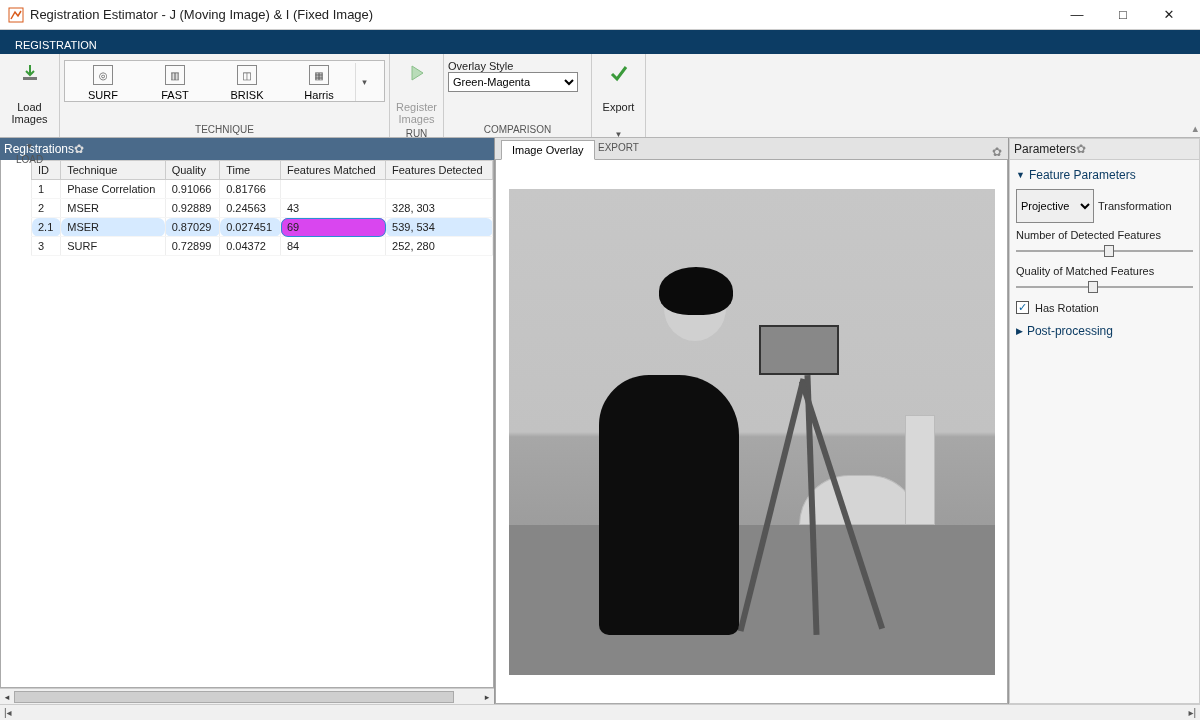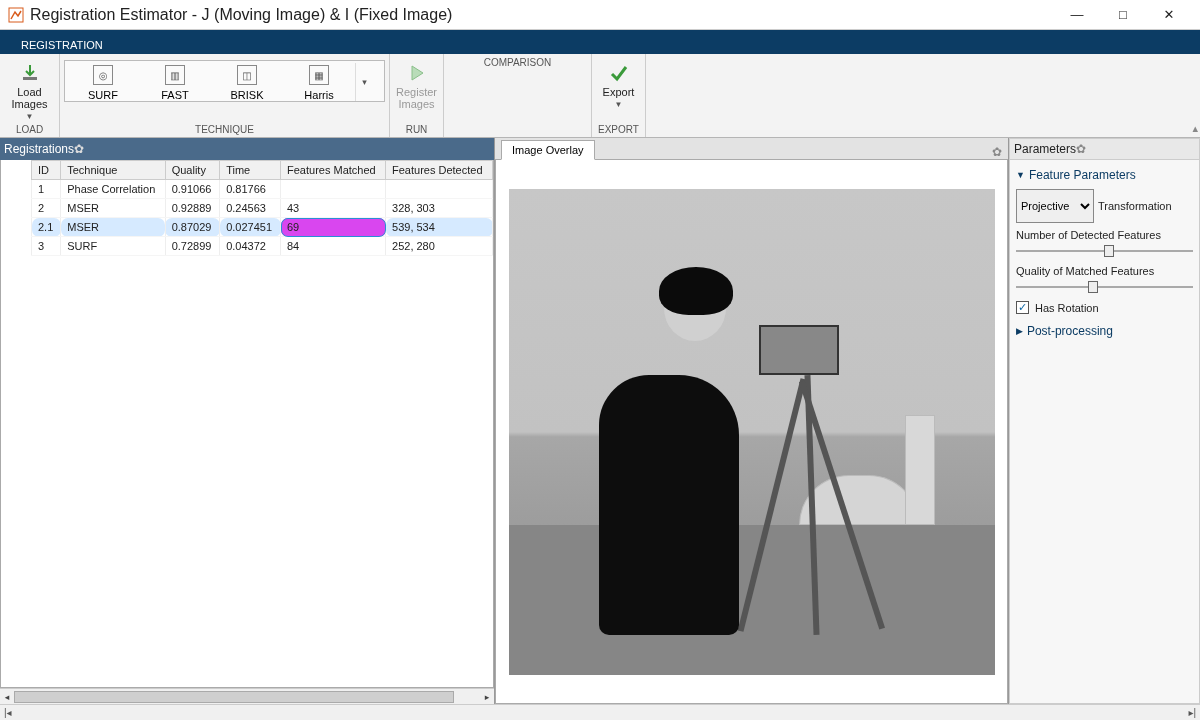--- a/index.html
+++ b/index.html
@@ -1,34 +1,34 @@
 <!DOCTYPE html>
 <html><head>
 <meta charset="utf-8">
 <style>
 * { box-sizing: border-box; margin: 0; padding: 0; font-family: "Segoe UI", Arial, sans-serif; }
 body { width: 1200px; height: 720px; background: #f0f0f0; overflow: hidden; position: relative; }
 
 
 .titlebar { height: 30px; background: #fff; display: flex; align-items: center; padding: 0 8px; border-bottom: 1px solid #ccc; }
 .titlebar .app-icon { width: 16px; height: 16px; margin-right: 6px; }
-.titlebar .title { font-size: 16px; color: #222; flex: 1; }
+.titlebar .title { font-size: 13px; color: #222; flex: 1; }
 .titlebar .winbtns { display: flex; gap: 0; }
 .titlebar .winbtn { width: 46px; height: 30px; display: flex; align-items: center; justify-content: center; font-size: 13px; color:#222; }
 
 
-.tabstrip { height: 24px; background: #0c3c64; display: flex; align-items: flex-end; padding-left: 6px; }
+.tabstrip { height: 24px; background: #0c3c64; display: flex; align-items: flex-end; }
 .tabstrip .tab { background: #0c3c64; color: #fff; font-size: 11px; padding: 4px 14px 3px; border: 1px solid #0c3c64; border-bottom: none; }
 
 
 .ribbon { height: 84px; background: #f3f3f3; border-bottom: 1px solid #b5b5b5; display: flex; position:relative; }
 .ribbon-group { border-right: 1px solid #ccc; display: flex; flex-direction: column; align-items: stretch; padding: 2px 4px 0; }
 .ribbon-group .buttons { flex: 1; display: flex; align-items: flex-start; gap: 0; padding-top:4px;}
 .ribbon-group .grp-label { font-size: 10px; color: #555; text-align: center; padding: 1px 0 2px; }
-.bigbtn { width: 60px; display: flex; flex-direction: column; align-items: center; gap: 2px; font-size: 11px; color: #222; text-align:center; padding:2px 2px; }
+.bigbtn { width: 60px; display: flex; flex-direction: column; align-items: center; gap: 17px; font-size: 11px; color: #222; text-align:center; padding:2px 2px; }
 .bigbtn .bicon { width: 22px; height: 22px; display:flex; align-items:center; justify-content:center; }
 .bigbtn.disabled { color:#999; }
 .techbtn { width: 72px; display: flex; flex-direction: column; align-items: center; gap: 4px; font-size: 11px; padding-top:2px;}
 .techbtn .ticon { width:20px; height:20px; border:1px solid #888; display:flex; align-items:center; justify-content:center; font-size:10px; color:#555;}
 .techpanel { border:1px solid #bbb; background:#fafafa; padding:2px 2px 0; display:flex; flex-direction:column; }
 .techpanel .techrow { display:flex; }
 .dropdown-caret { width:18px; display:flex; align-items:center; justify-content:center; font-size:9px; color:#555; border-left:1px solid #ddd; }
 
 .overlay-group { display:flex; flex-direction:column; align-items:center; padding-top:4px; gap:3px; }
 .overlay-group .ov-label { font-size:11px; color:#222; }
@@ -176,20 +176,26 @@
               <path d="M4 2 L15 9 L4 16 Z" fill="#b9dcb9" stroke="#8abf8a"></path>
             </svg>
         </span>
         <span>Register Images</span>
       </div>
     </div>
     <div class="grp-label">RUN</div>
   </div>
 
   <div class="ribbon-group" style="width:148px;">
+    <div class="buttons overlay-group">
+      <span class="ov-label">Overlay Style</span>
+      <select>
+        <option>Green-Magenta</option>
+      </select>
+    </div>
     <div class="grp-label">COMPARISON</div>
   </div>
 
   <div class="ribbon-group" style="width:54px;">
     <div class="buttons">
       <div class="bigbtn">
         <span class="bicon">
           <svg width="20" height="20" viewBox="0 0 20 20">
               <path d="M3 11 L8 16 L17 4" stroke="#3a9a3a" stroke-width="3" fill="none"></path>
             </svg>

